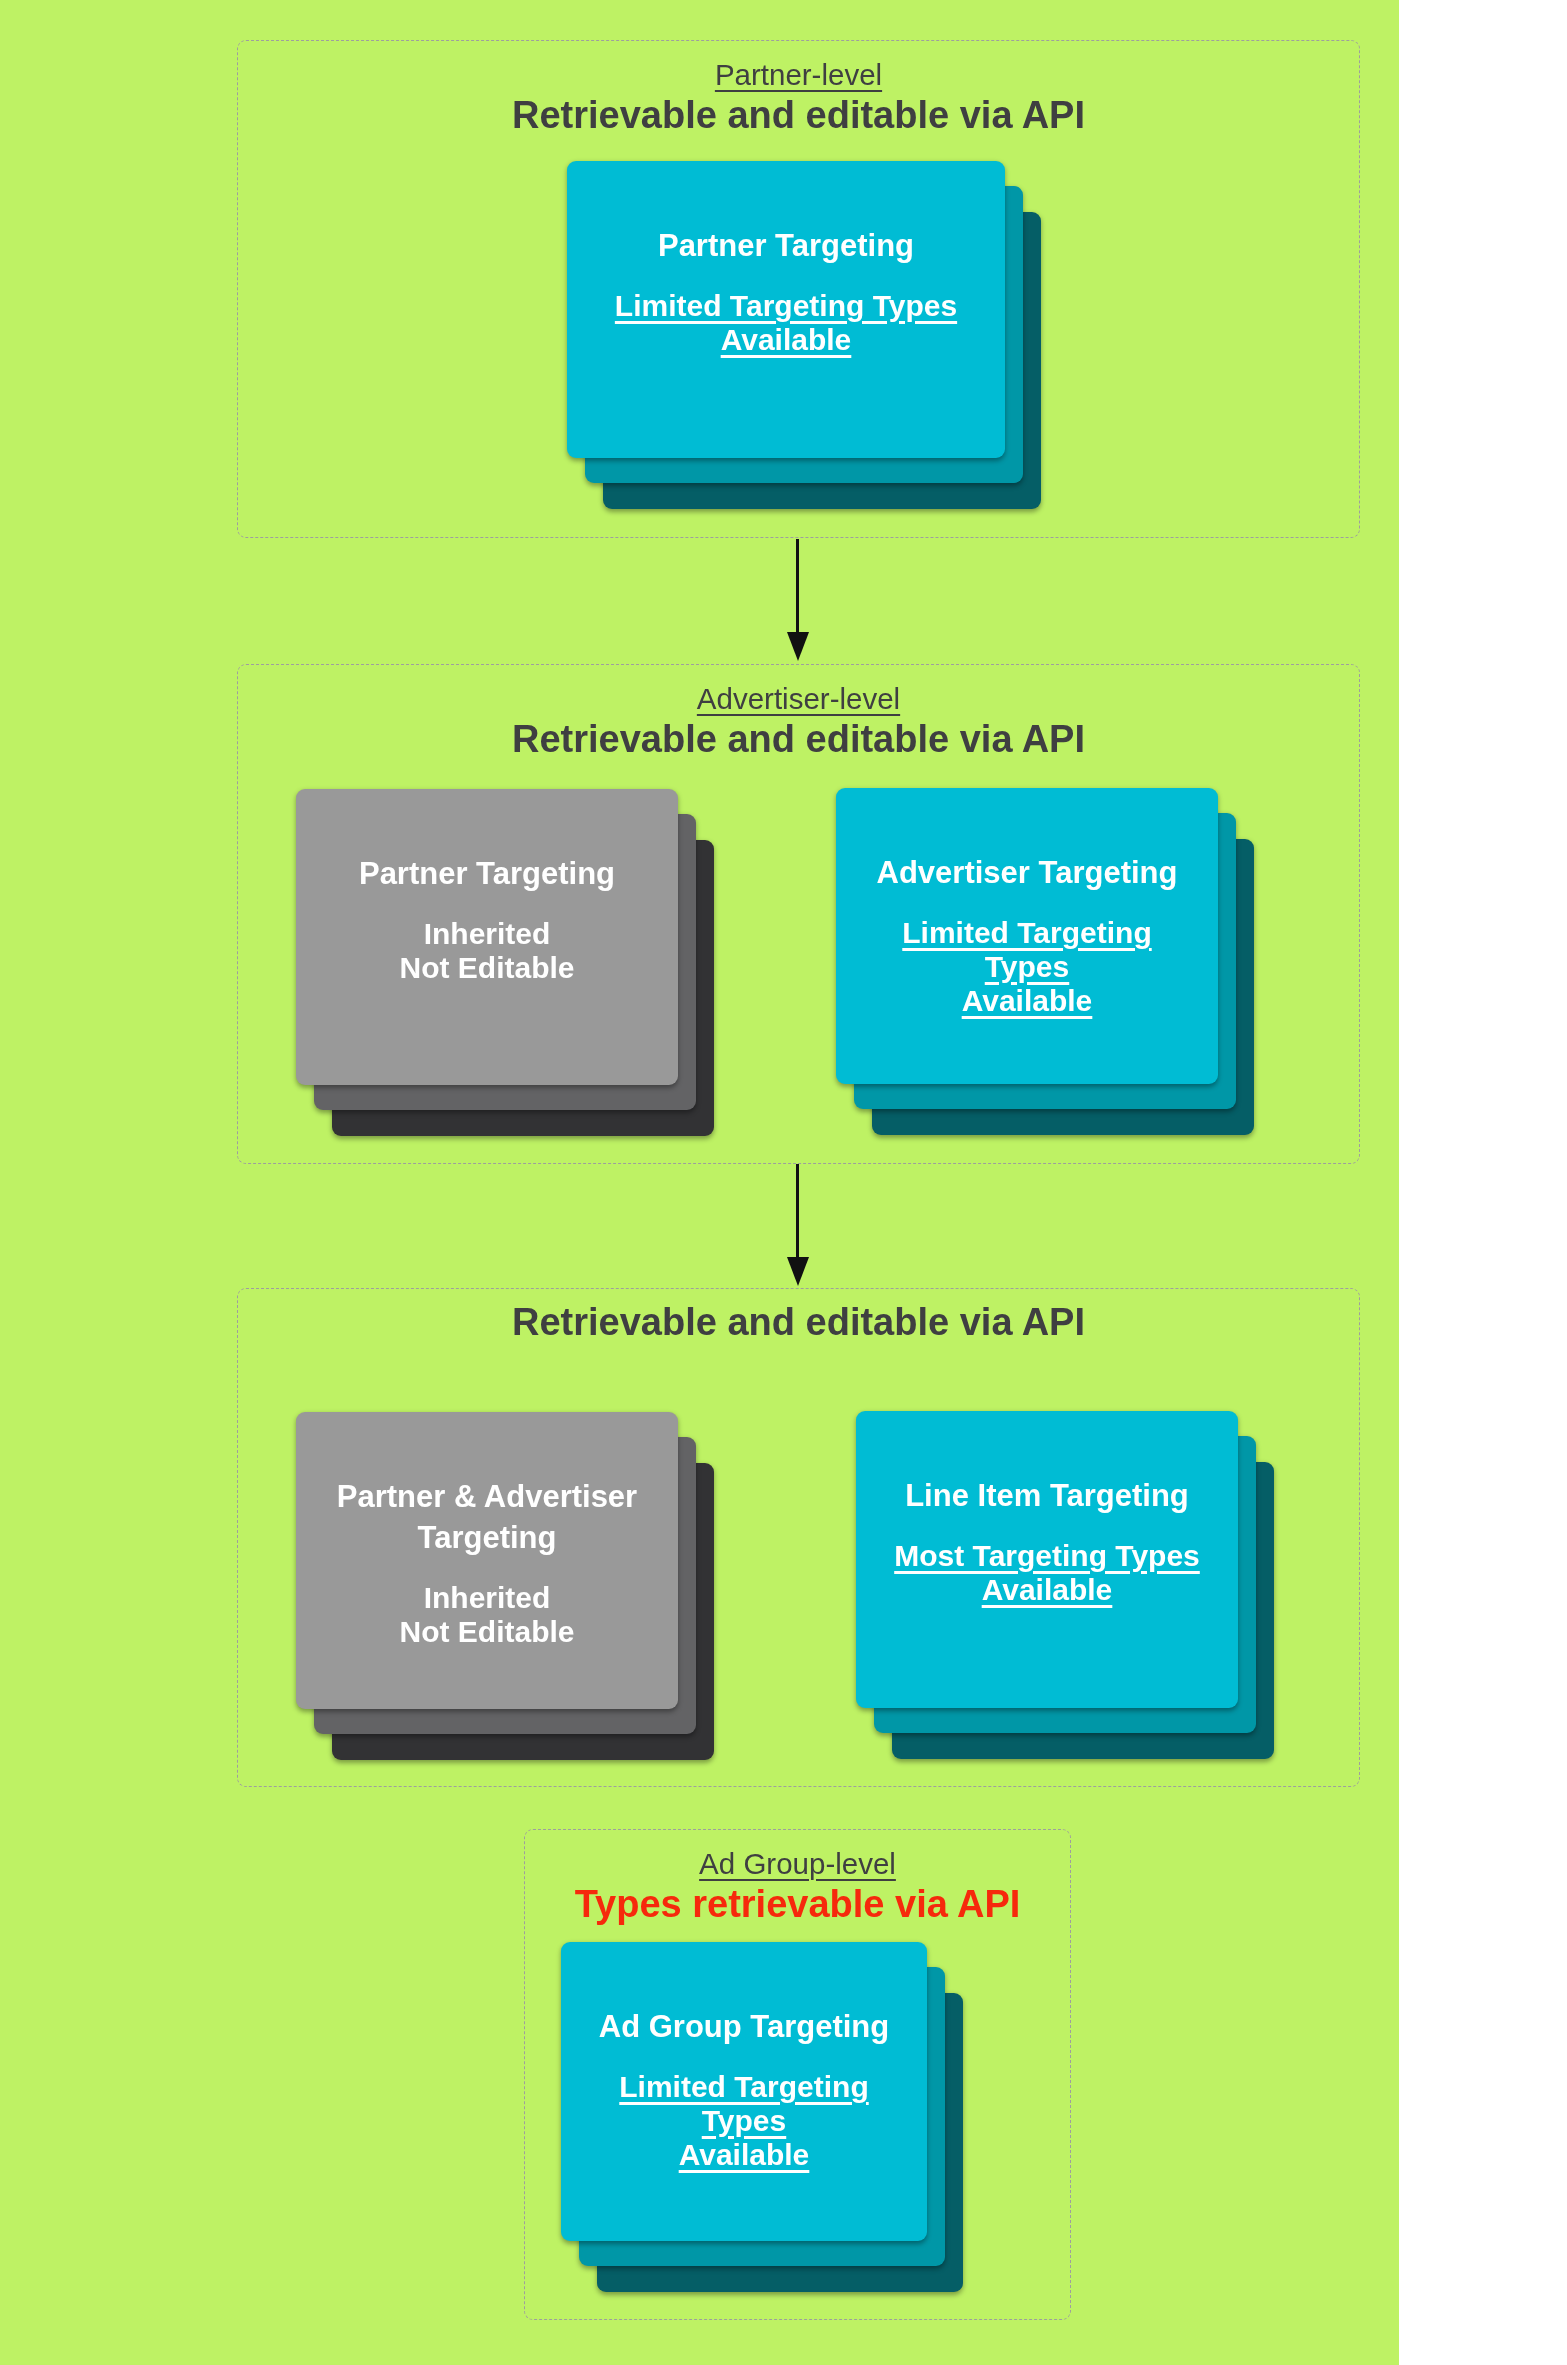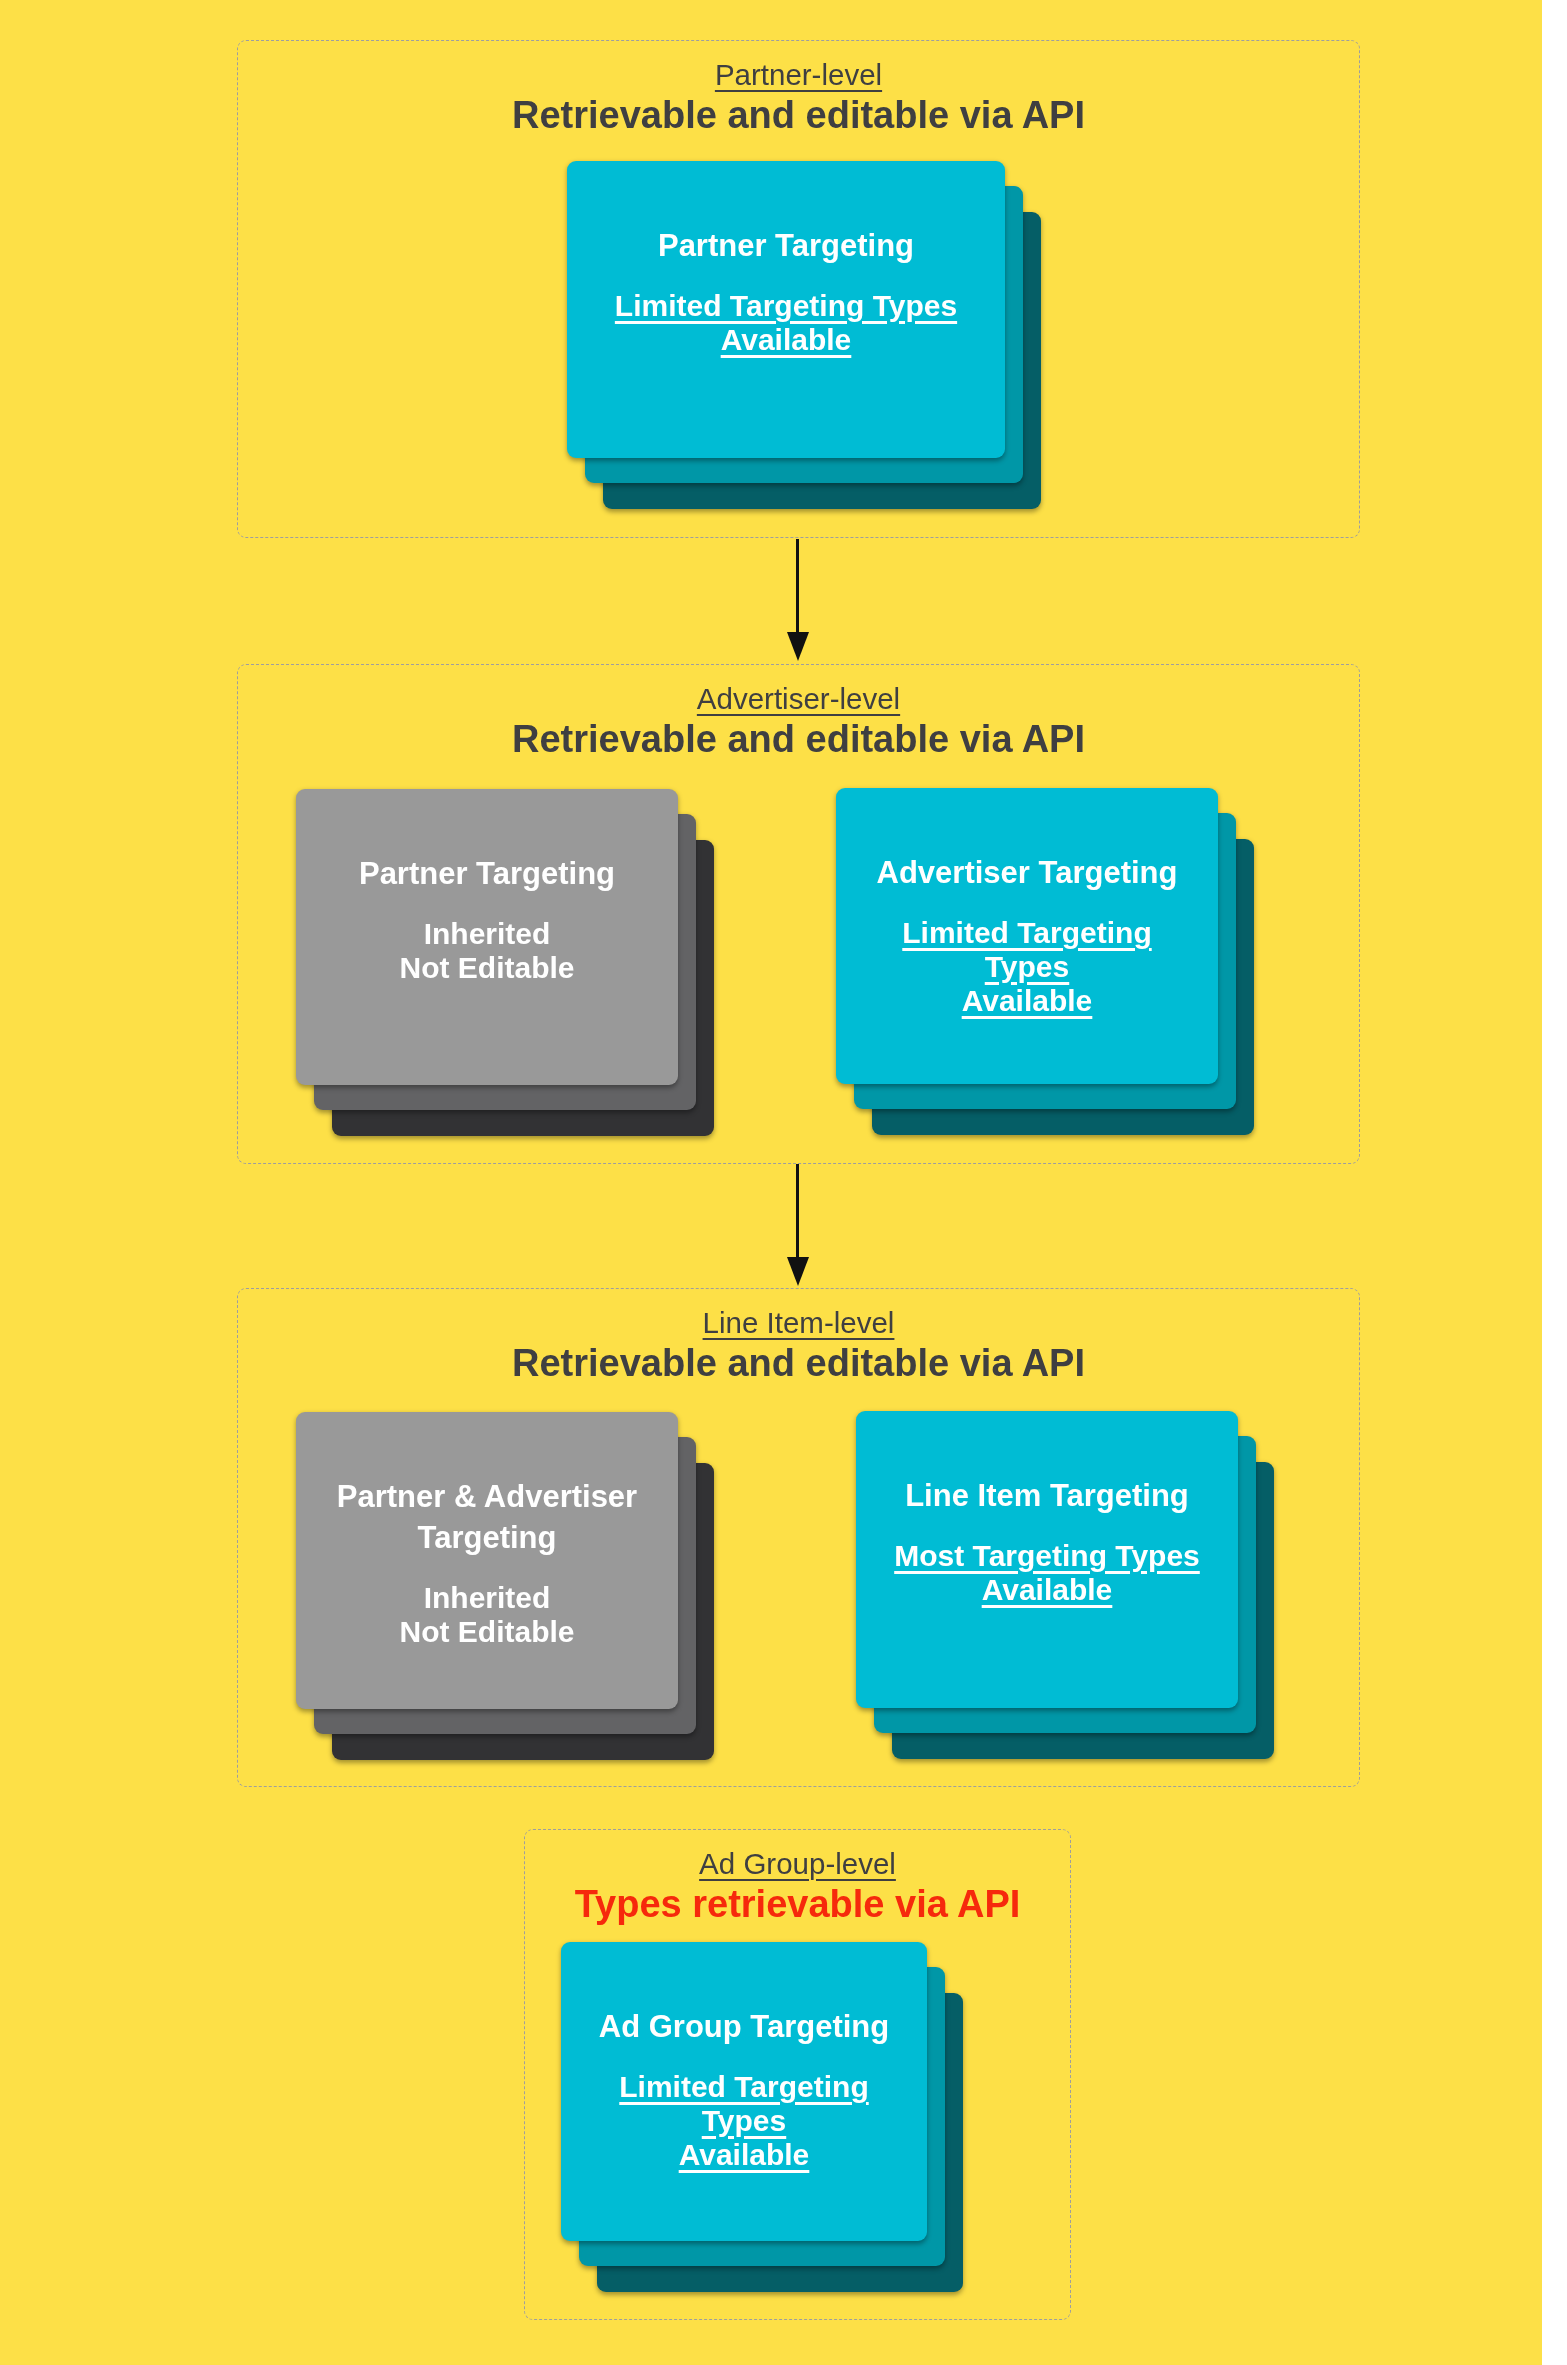--- a/index.html
+++ b/index.html
@@ -1,21 +1,21 @@
 <!DOCTYPE html>
 <html style="font-size:14.3px"><head>
 <meta charset="utf-8">
 <style>
   html, body { margin: 0; padding: 0; background: #ffffff; }
   body { font-family: "Liberation Sans", sans-serif; }
   #canvas {
     position: relative;
-    width: 1542px;
+    width: 1399px;
     height: 2366px;
-    background: #fde047;
+    background: #bef264;
     overflow: hidden;
   }
   .section-box {
     position: absolute;
     border: 1.8px dashed #9e9e9e;
     border-radius: 9px;
     box-sizing: border-box;
     background: transparent;
   }
   #section-partner    { left: 237px; top: 40px;   width: 1123px; height: 498px; }
@@ -142,21 +142,20 @@
     </div>
   </div>
 
   <div class="flow-arrow" id="arrow-2">
     <div class="shaft"></div>
     <div class="head"></div>
   </div>
 
   <div class="section-box" id="section-lineitem">
     <div class="sec-header">
-      <div class="sec-h1">Line Item-level</div>
       <div class="sec-h2">Retrievable and editable via API</div>
     </div>
     <div class="stack gray" id="stack-s3-gray">
       <div class="layer back"></div>
       <div class="layer mid"></div>
       <div class="layer front">
         <div class="card-title">Partner &amp; Advertiser Targeting</div>
         <div class="card-subtitle">
           <span>Inherited</span>
           <span>Not Editable</span>

